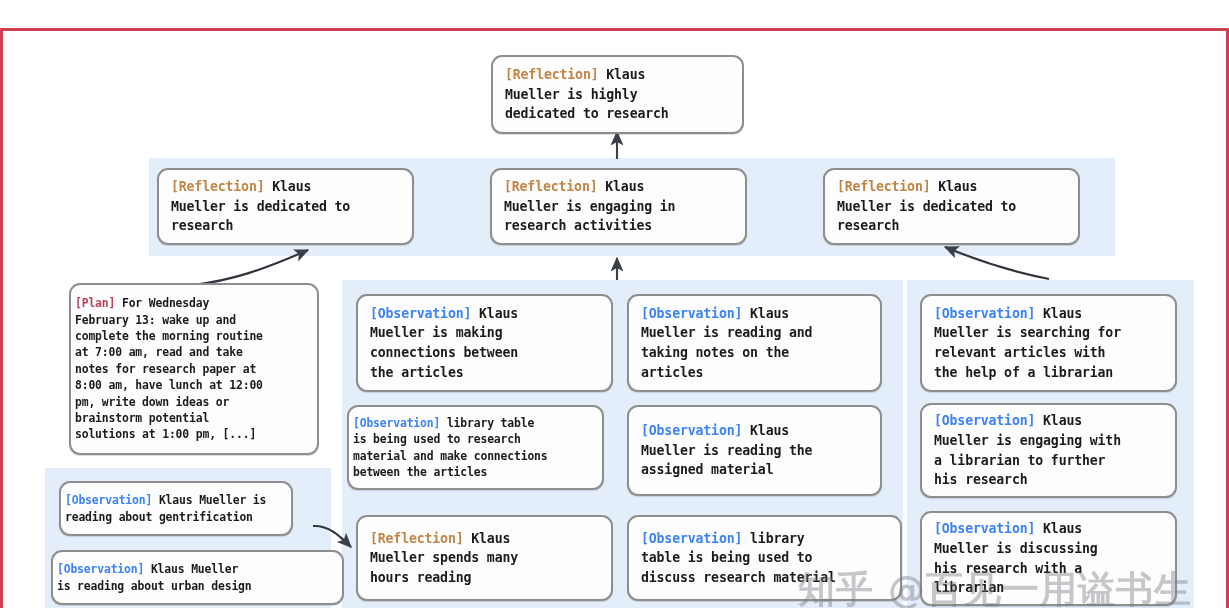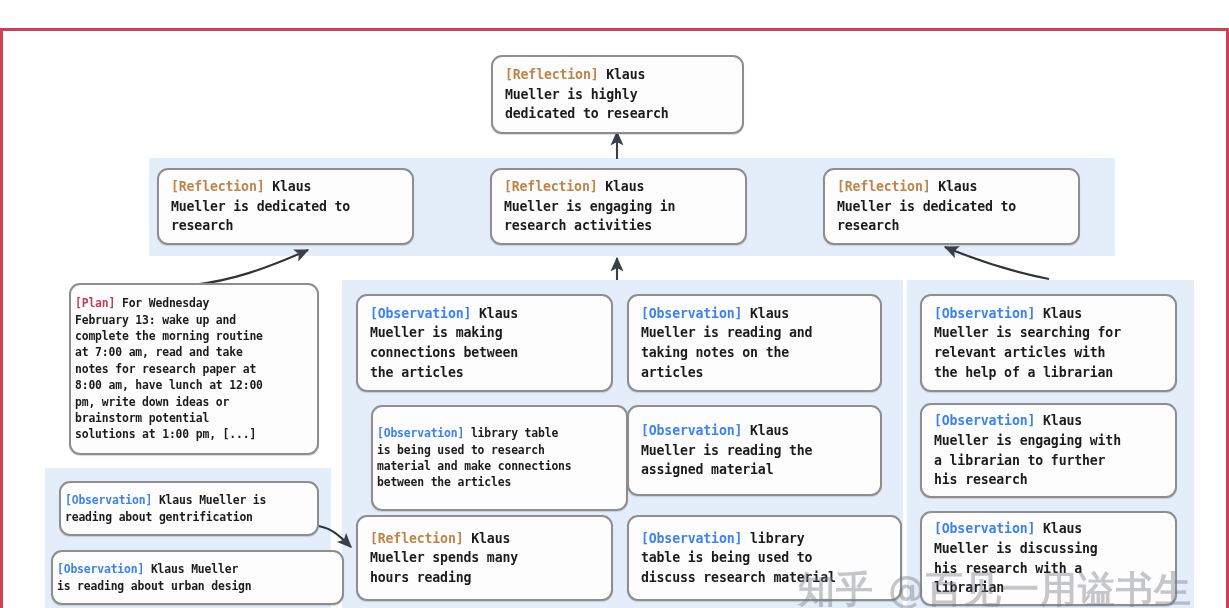--- a/index.html
+++ b/index.html
@@ -148,21 +148,21 @@
 brainstorm potential
 solutions at 1:00 pm, [...]</span></div>
   </div>
 
   <div class="node" style="left:353px; top:263px; width:257px; height:98px;">
     <div class="txt"><span class="tag observation">[Observation]</span><span> Klaus
 Mueller is making
 connections between
 the articles</span></div>
   </div>
-  <div class="node small" style="left:368px; top:374px; width:257px; height:106px;">
+  <div class="node small" style="left:344px; top:374px; width:257px; height:85px;">
     <div class="txt"><span class="tag observation">[Observation]</span><span> library table
 is being used to research
 material and make connections
 between the articles</span></div>
   </div>
   <div class="node" style="left:353px; top:484px; width:257px; height:86px;">
     <div class="txt"><span class="tag reflection">[Reflection]</span><span> Klaus
 Mueller spends many
 hours reading</span></div>
   </div>
@@ -196,21 +196,21 @@
 a librarian to further
 his research</span></div>
   </div>
   <div class="node" style="left:917px; top:480px; width:257px; height:95px;">
     <div class="txt"><span class="tag observation">[Observation]</span><span> Klaus
 Mueller is discussing
 his research with a
 librarian</span></div>
   </div>
 
-  <div class="node small" style="left:56px; top:450px; width:260px; height:55px;">
+  <div class="node small" style="left:56px; top:450px; width:234px; height:55px;">
     <div class="txt"><span class="tag observation">[Observation]</span><span> Klaus Mueller is
 reading about gentrification</span></div>
   </div>
   <div class="node small" style="left:48px; top:519px; width:293px; height:55px;">
     <div class="txt"><span class="tag observation">[Observation]</span><span> Klaus Mueller
 is reading about urban design</span></div>
   </div>
 
   <div id="watermark">知乎 @百见一用谥书生</div>
 

